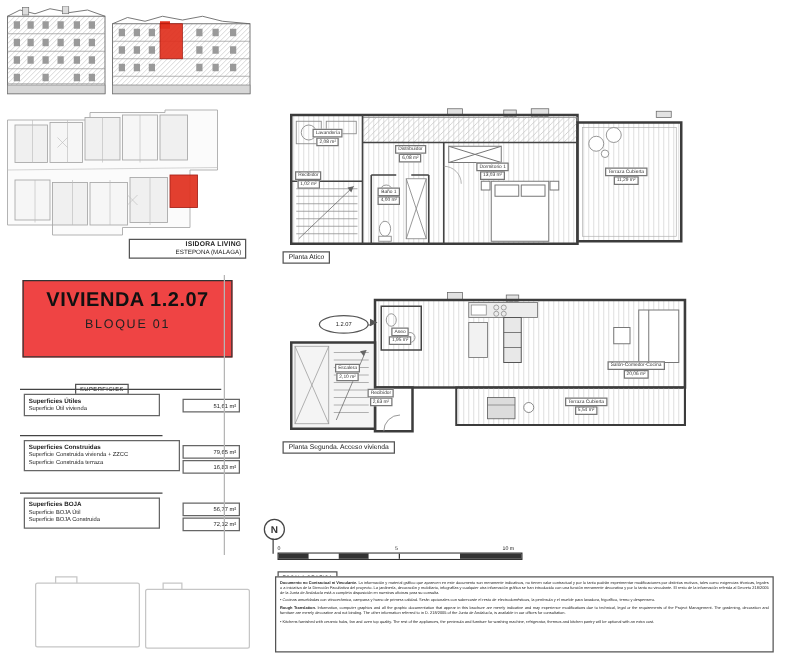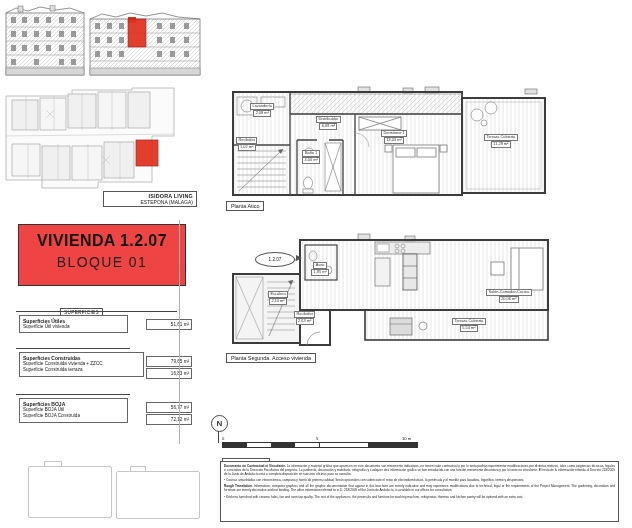--- a/index.html
+++ b/index.html
@@ -7,21 +7,21 @@
          font-family:"Liberation Sans",sans-serif;color:#222;}
   .abs{position:absolute;}
   
   #project-label{left:103px;top:191px;width:86px;border:1px solid #555;background:#fff;
       padding:1px 3px;text-align:right;line-height:6px;}
   #project-label .l1{font-size:5.4px;font-weight:bold;letter-spacing:.2px;}
   #project-label .l2{font-size:5px;}
   #title-block{left:18px;top:224px;width:166px;height:60px;border:1.3px solid #333;
       text-align:center;background:#ef4444;}
   #title-block .unit{font-size:16px;font-weight:bold;letter-spacing:.4px;margin-top:7px;color:#111;}
-  #title-block .sub{font-size:14px;letter-spacing:1.4px;margin-top:4px;color:#222;}
+  #title-block .sub{font-size:10px;letter-spacing:1.4px;margin-top:4px;color:#222;}
   .hline{border-top:1px solid #444;height:0;}
   .chip{border:.8px solid #555;background:#fff;font-size:4.6px;letter-spacing:.4px;
       padding:1px 3px;display:inline-block;}
   .grp{border:.8px solid #666;background:#fff;padding:2px 3px;line-height:6.2px;}
   .grp .gt{font-size:5px;font-weight:bold;}
   .grp .gr{font-size:4.6px;}
   .vbox{border:.8px solid #666;background:#fff;font-size:4.6px;width:42px;height:9px;
       line-height:9px;text-align:right;padding-right:2px;}
   #vdivider{left:179px;top:220px;height:224px;width:0;border-left:.7px solid #b5b5b5;}
   

